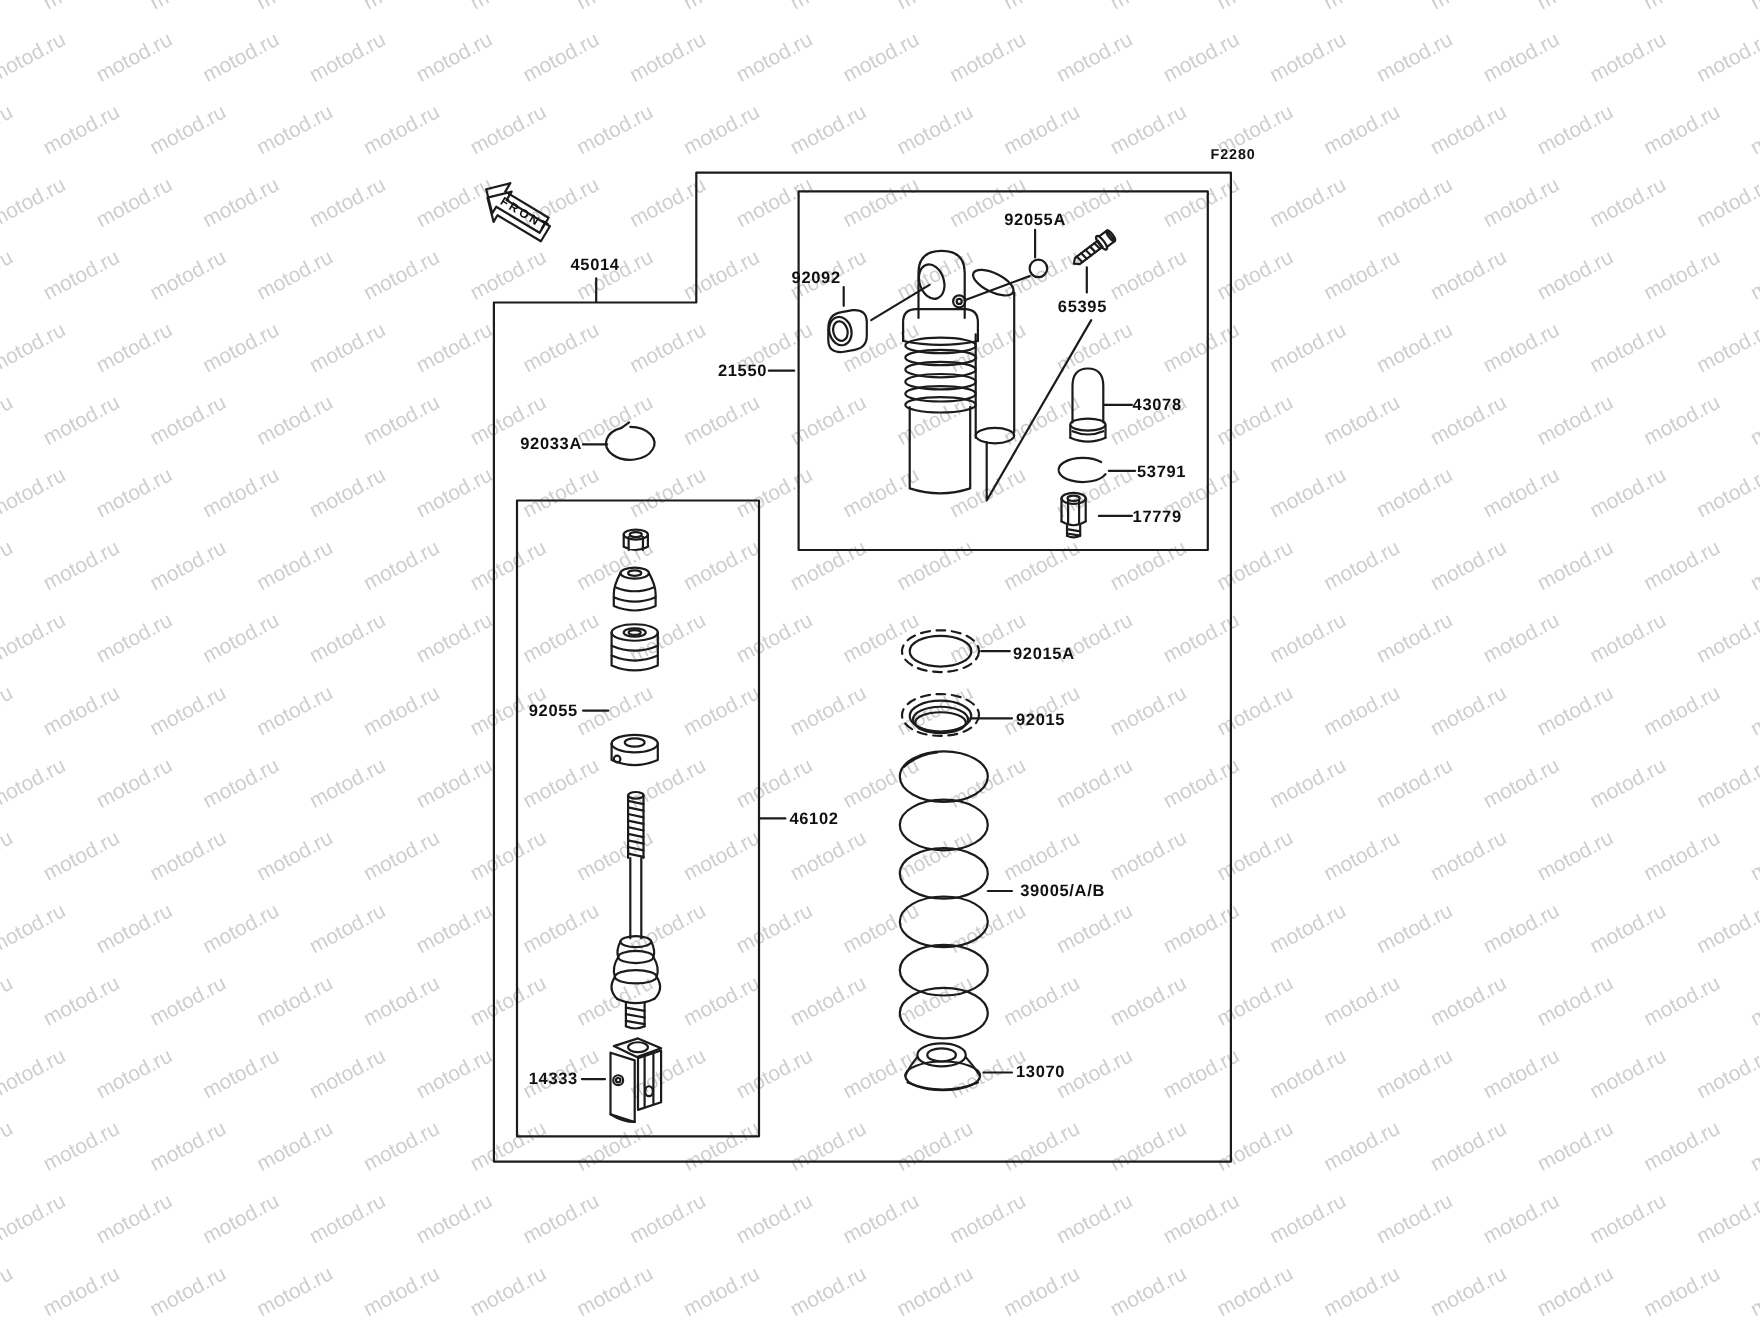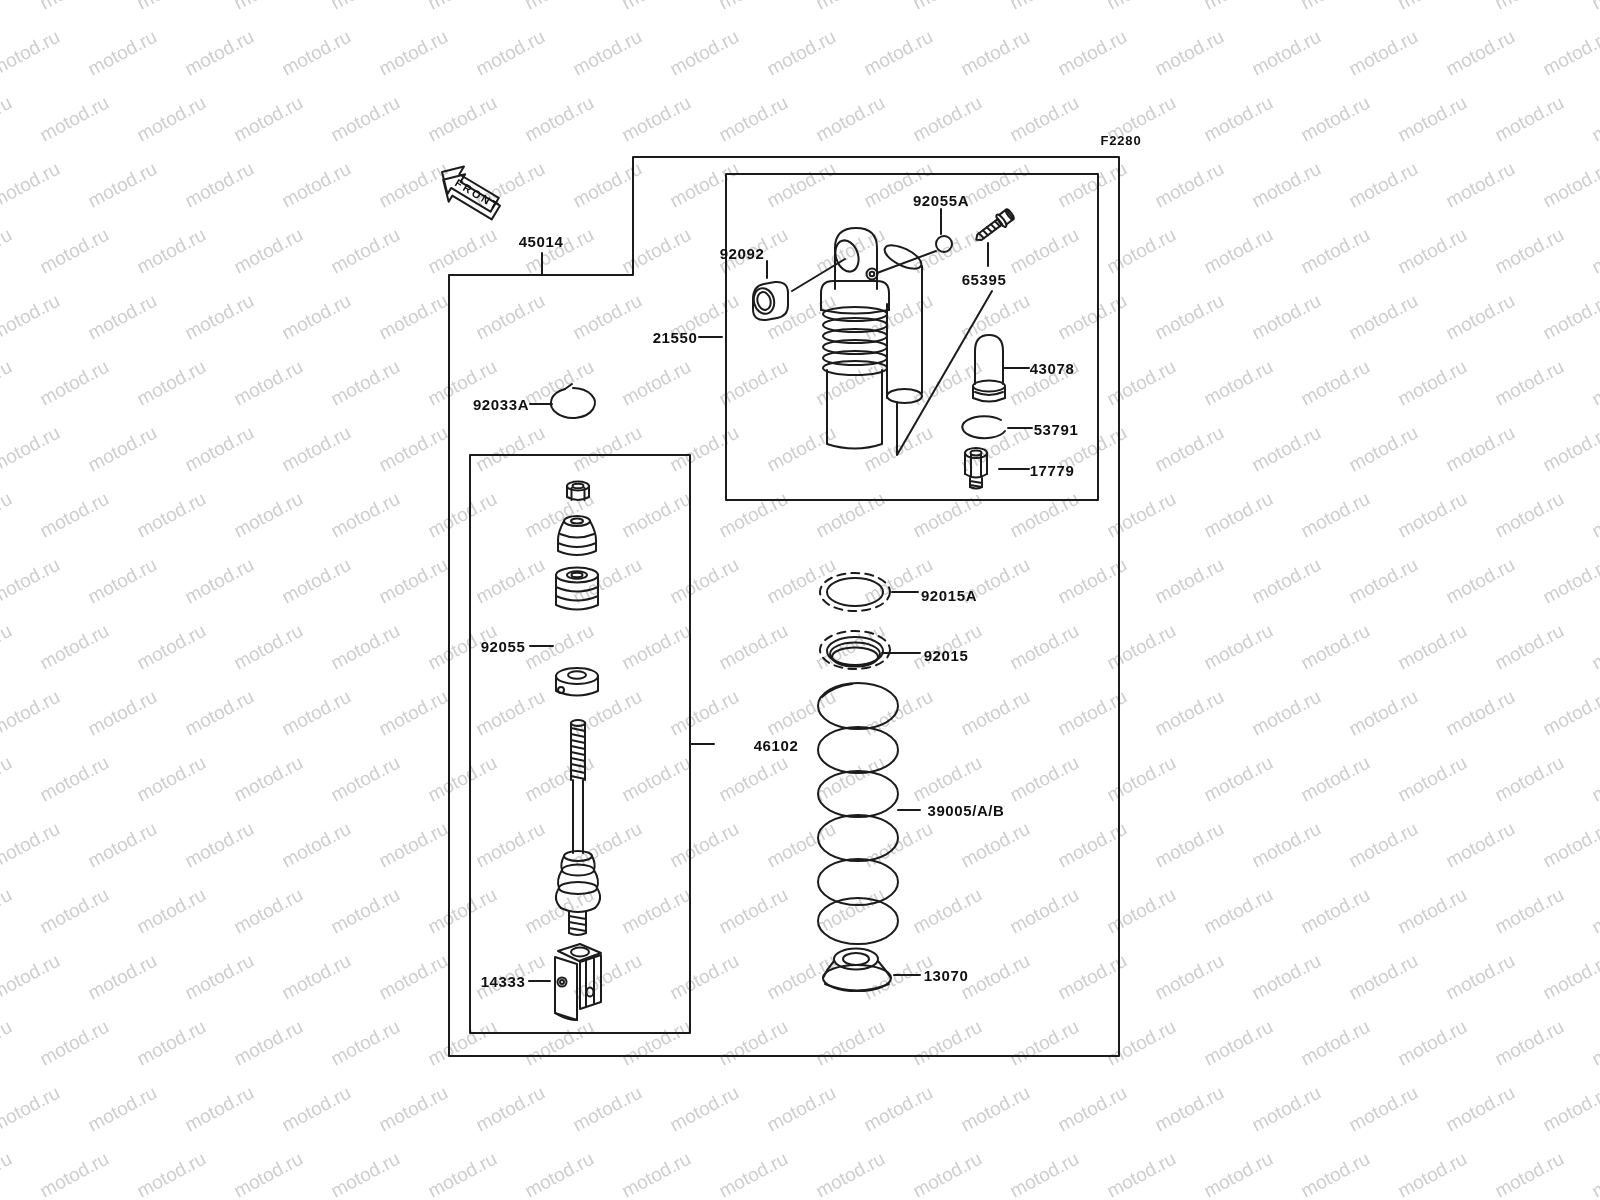--- a/index.html
+++ b/index.html
@@ -581,17 +581,17 @@
   <div class="label" style="left:941px;top:200px">92055A</div>
   <div class="label" style="left:742px;top:253px">92092</div>
   <div class="label" style="left:984px;top:279px">65395</div>
   <div class="label" style="left:1052px;top:368px">43078</div>
   <div class="label" style="left:1056px;top:429px">53791</div>
   <div class="label" style="left:1052px;top:470px">17779</div>
   <div class="label" style="left:949px;top:595px">92015A</div>
   <div class="label" style="left:946px;top:655px">92015</div>
   <div class="label" style="left:966px;top:810px">39005/A/B</div>
   <div class="label" style="left:946px;top:975px">13070</div>
-  <div class="label" style="left:776px;top:745px">46102</div>
+  <div class="label" style="left:740px;top:745px">46102</div>
   <div class="label" style="left:503px;top:646px">92055</div>
   <div class="label" style="left:503px;top:981px">14333</div>
 
 </div>
 
 </body></html>

